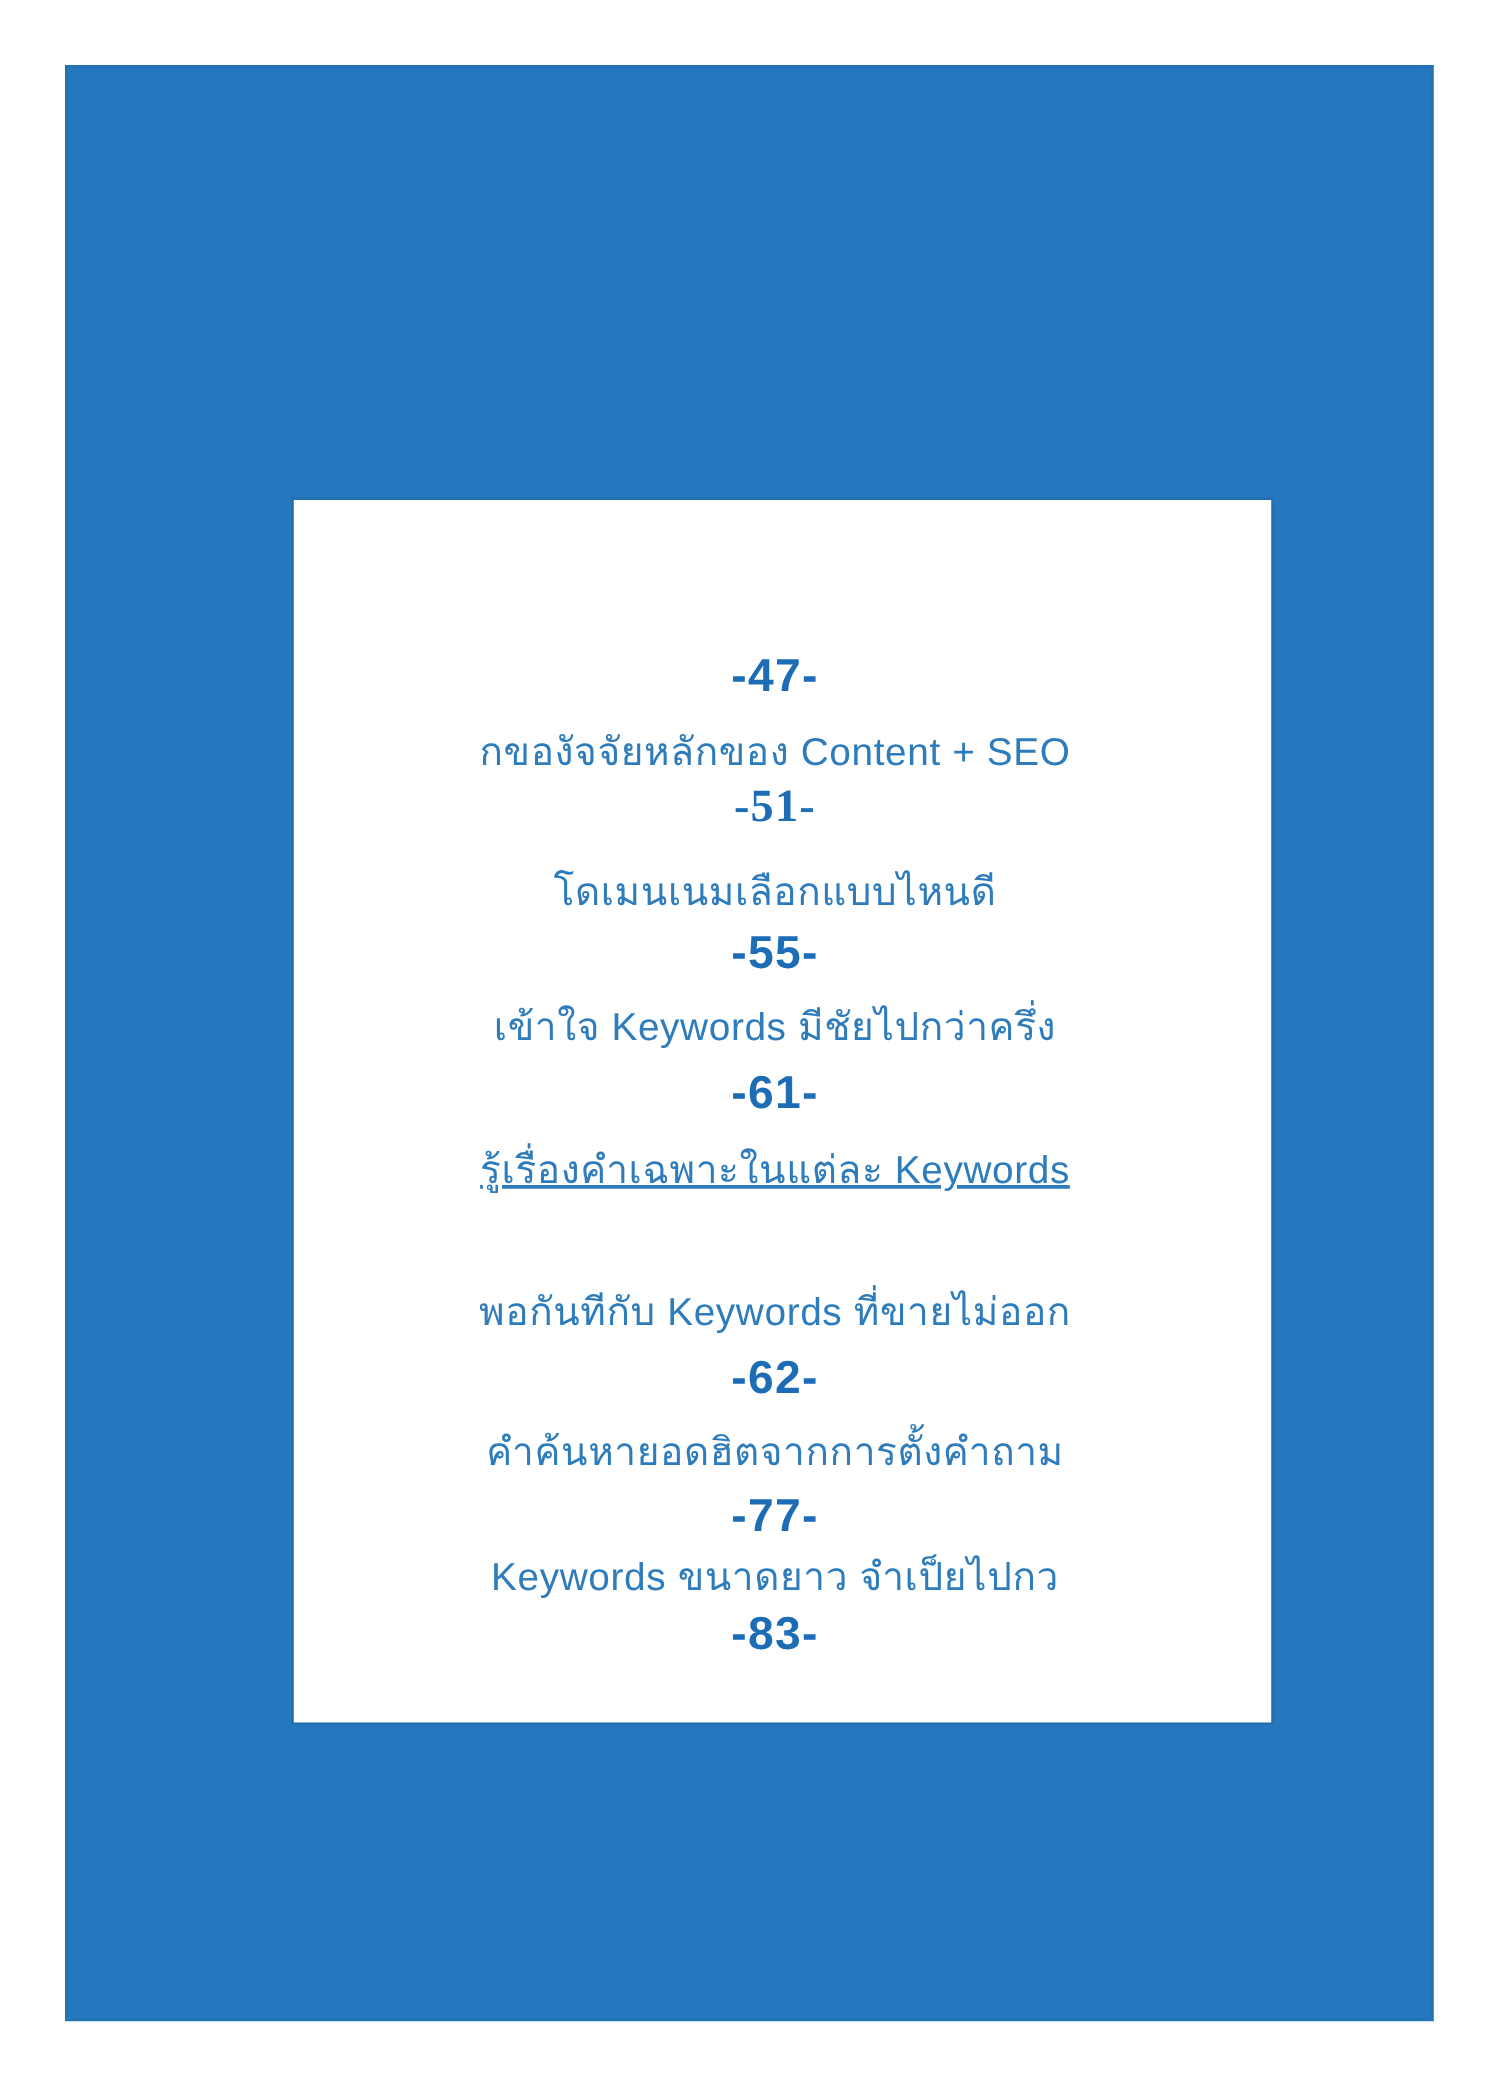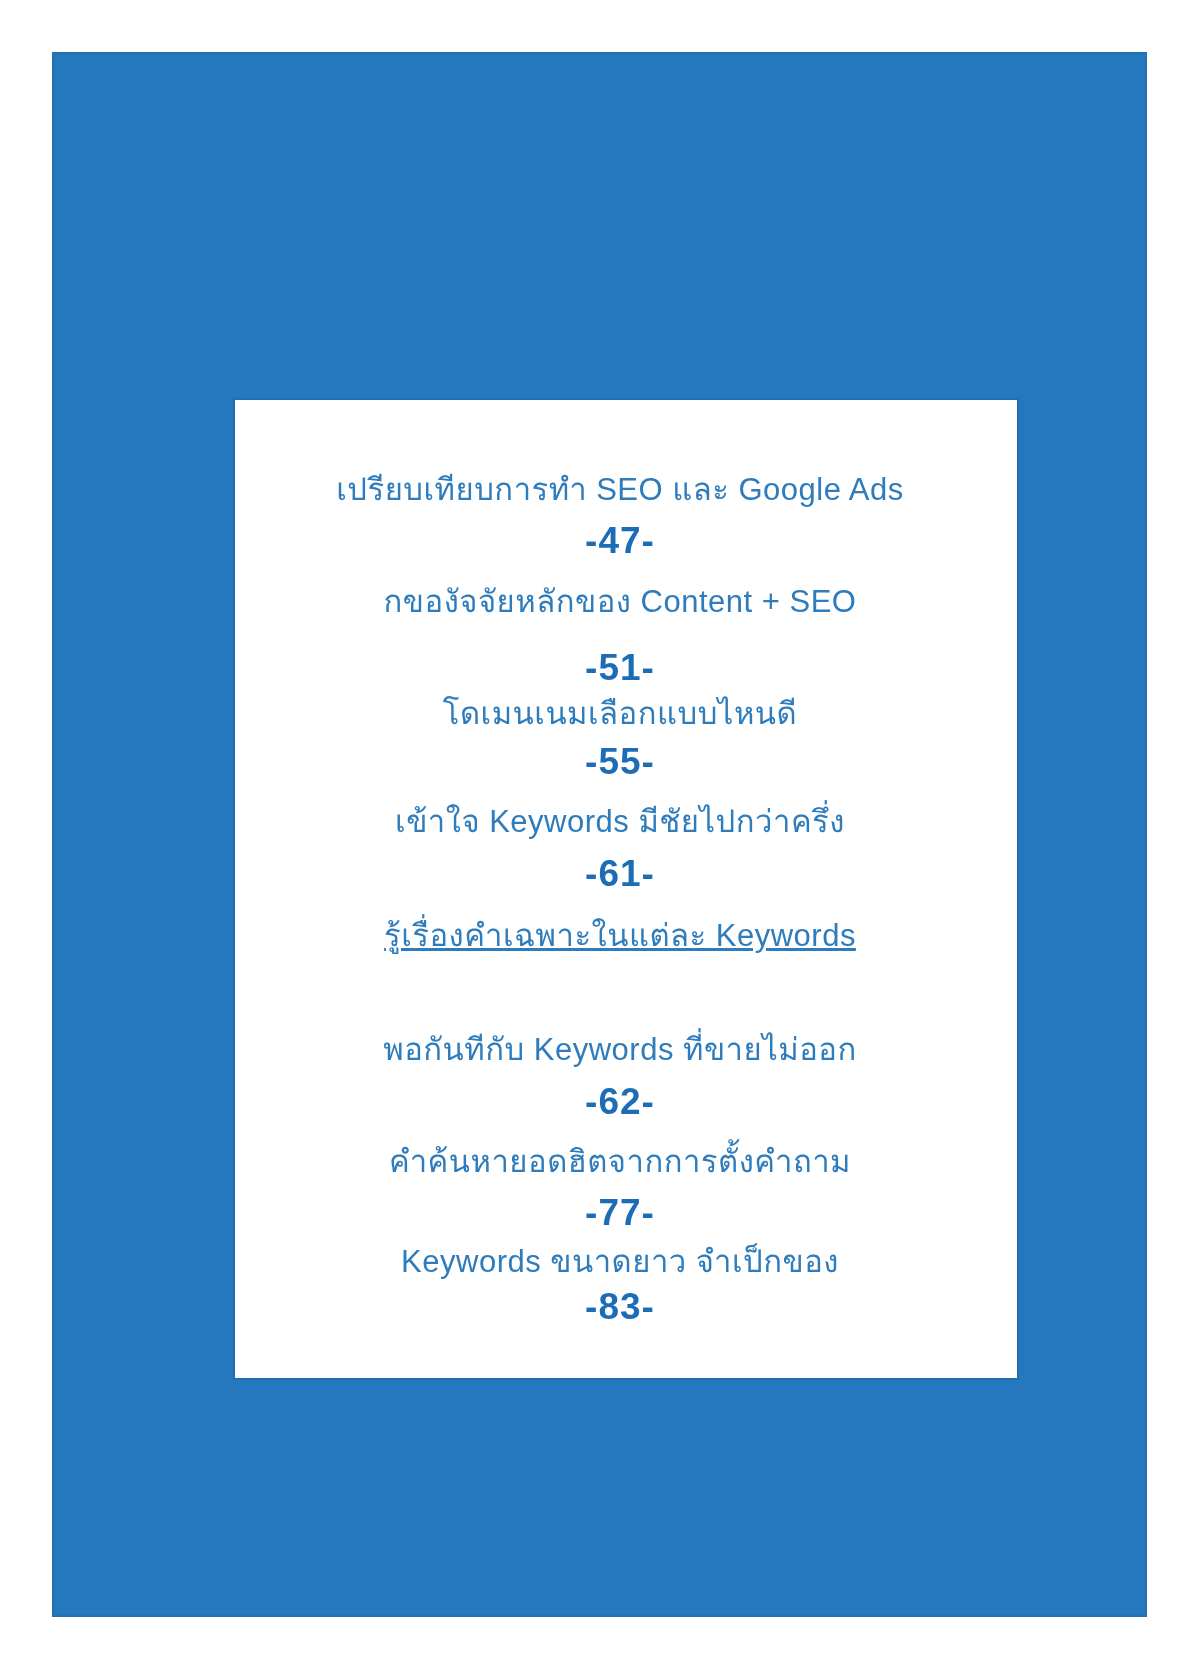--- a/index.html
+++ b/index.html
@@ -60,55 +60,54 @@
     letter-spacing: 0.5px;
   }
   .toc-page {
     font-size: 37px;
     font-weight: 700;
     color: #1d6db6;
     letter-spacing: 1px;
   }
   
   .t1 { top: 68px; }  .p1 { top: 119px; }
-  .t2 { top: 180px; } .p2 { top: 246px; }
+  .t2 { top: 180px; } .p2 { top: 224px; font-family: Liberation Serif, serif; }
   .t3 { top: 292px; } .p3 { top: 340px; }
   .t4 { top: 400px; } .p4 { top: 452px; }
   .t5 { top: 514px; text-decoration: underline; } .p5 { top: 566px; }
   .t6 { top: 628px; } .p6 { top: 680px; }
   .t7 { top: 740px; } .p7 { top: 791px; }
   .t8 { top: 840px; } .p8 { top: 885px; }
 </style>
 </head>
 <body>
 
 <div class="page">
   <div class="blue-frame">
     <div class="toc-card">
       <div class="toc-list">
 
-        <div class="toc-line toc-title t1">เปรียบเทียบการทำ SEO และ Google Ads</div>
         <div class="toc-line toc-page  p1">-47-</div>
 
         <div class="toc-line toc-title t2">กของัจจัยหลักของ Content + SEO</div>
         <div class="toc-line toc-page  p2">-51-</div>
 
         <div class="toc-line toc-title t3">โดเมนเนมเลือกแบบไหนดี</div>
         <div class="toc-line toc-page  p3">-55-</div>
 
         <div class="toc-line toc-title t4">เข้าใจ Keywords มีชัยไปกว่าครึ่ง</div>
         <div class="toc-line toc-page  p4">-61-</div>
 
         <div class="toc-line toc-title t5">รู้เรื่องคำเฉพาะในแต่ละ Keywords</div>
 
         <div class="toc-line toc-title t6">พอกันทีกับ Keywords ที่ขายไม่ออก</div>
         <div class="toc-line toc-page  p6">-62-</div>
 
         <div class="toc-line toc-title t7">คำค้นหายอดฮิตจากการตั้งคำถาม</div>
         <div class="toc-line toc-page  p7">-77-</div>
 
-        <div class="toc-line toc-title t8">Keywords ขนาดยาว จำเป็กของ</div>
+        <div class="toc-line toc-title t8">Keywords ขนาดยาว จำเป็ยไปกว</div>
         <div class="toc-line toc-page  p8">-83-</div>
 
       </div>
     </div>
   </div>
 </div>
 
 </body></html>

